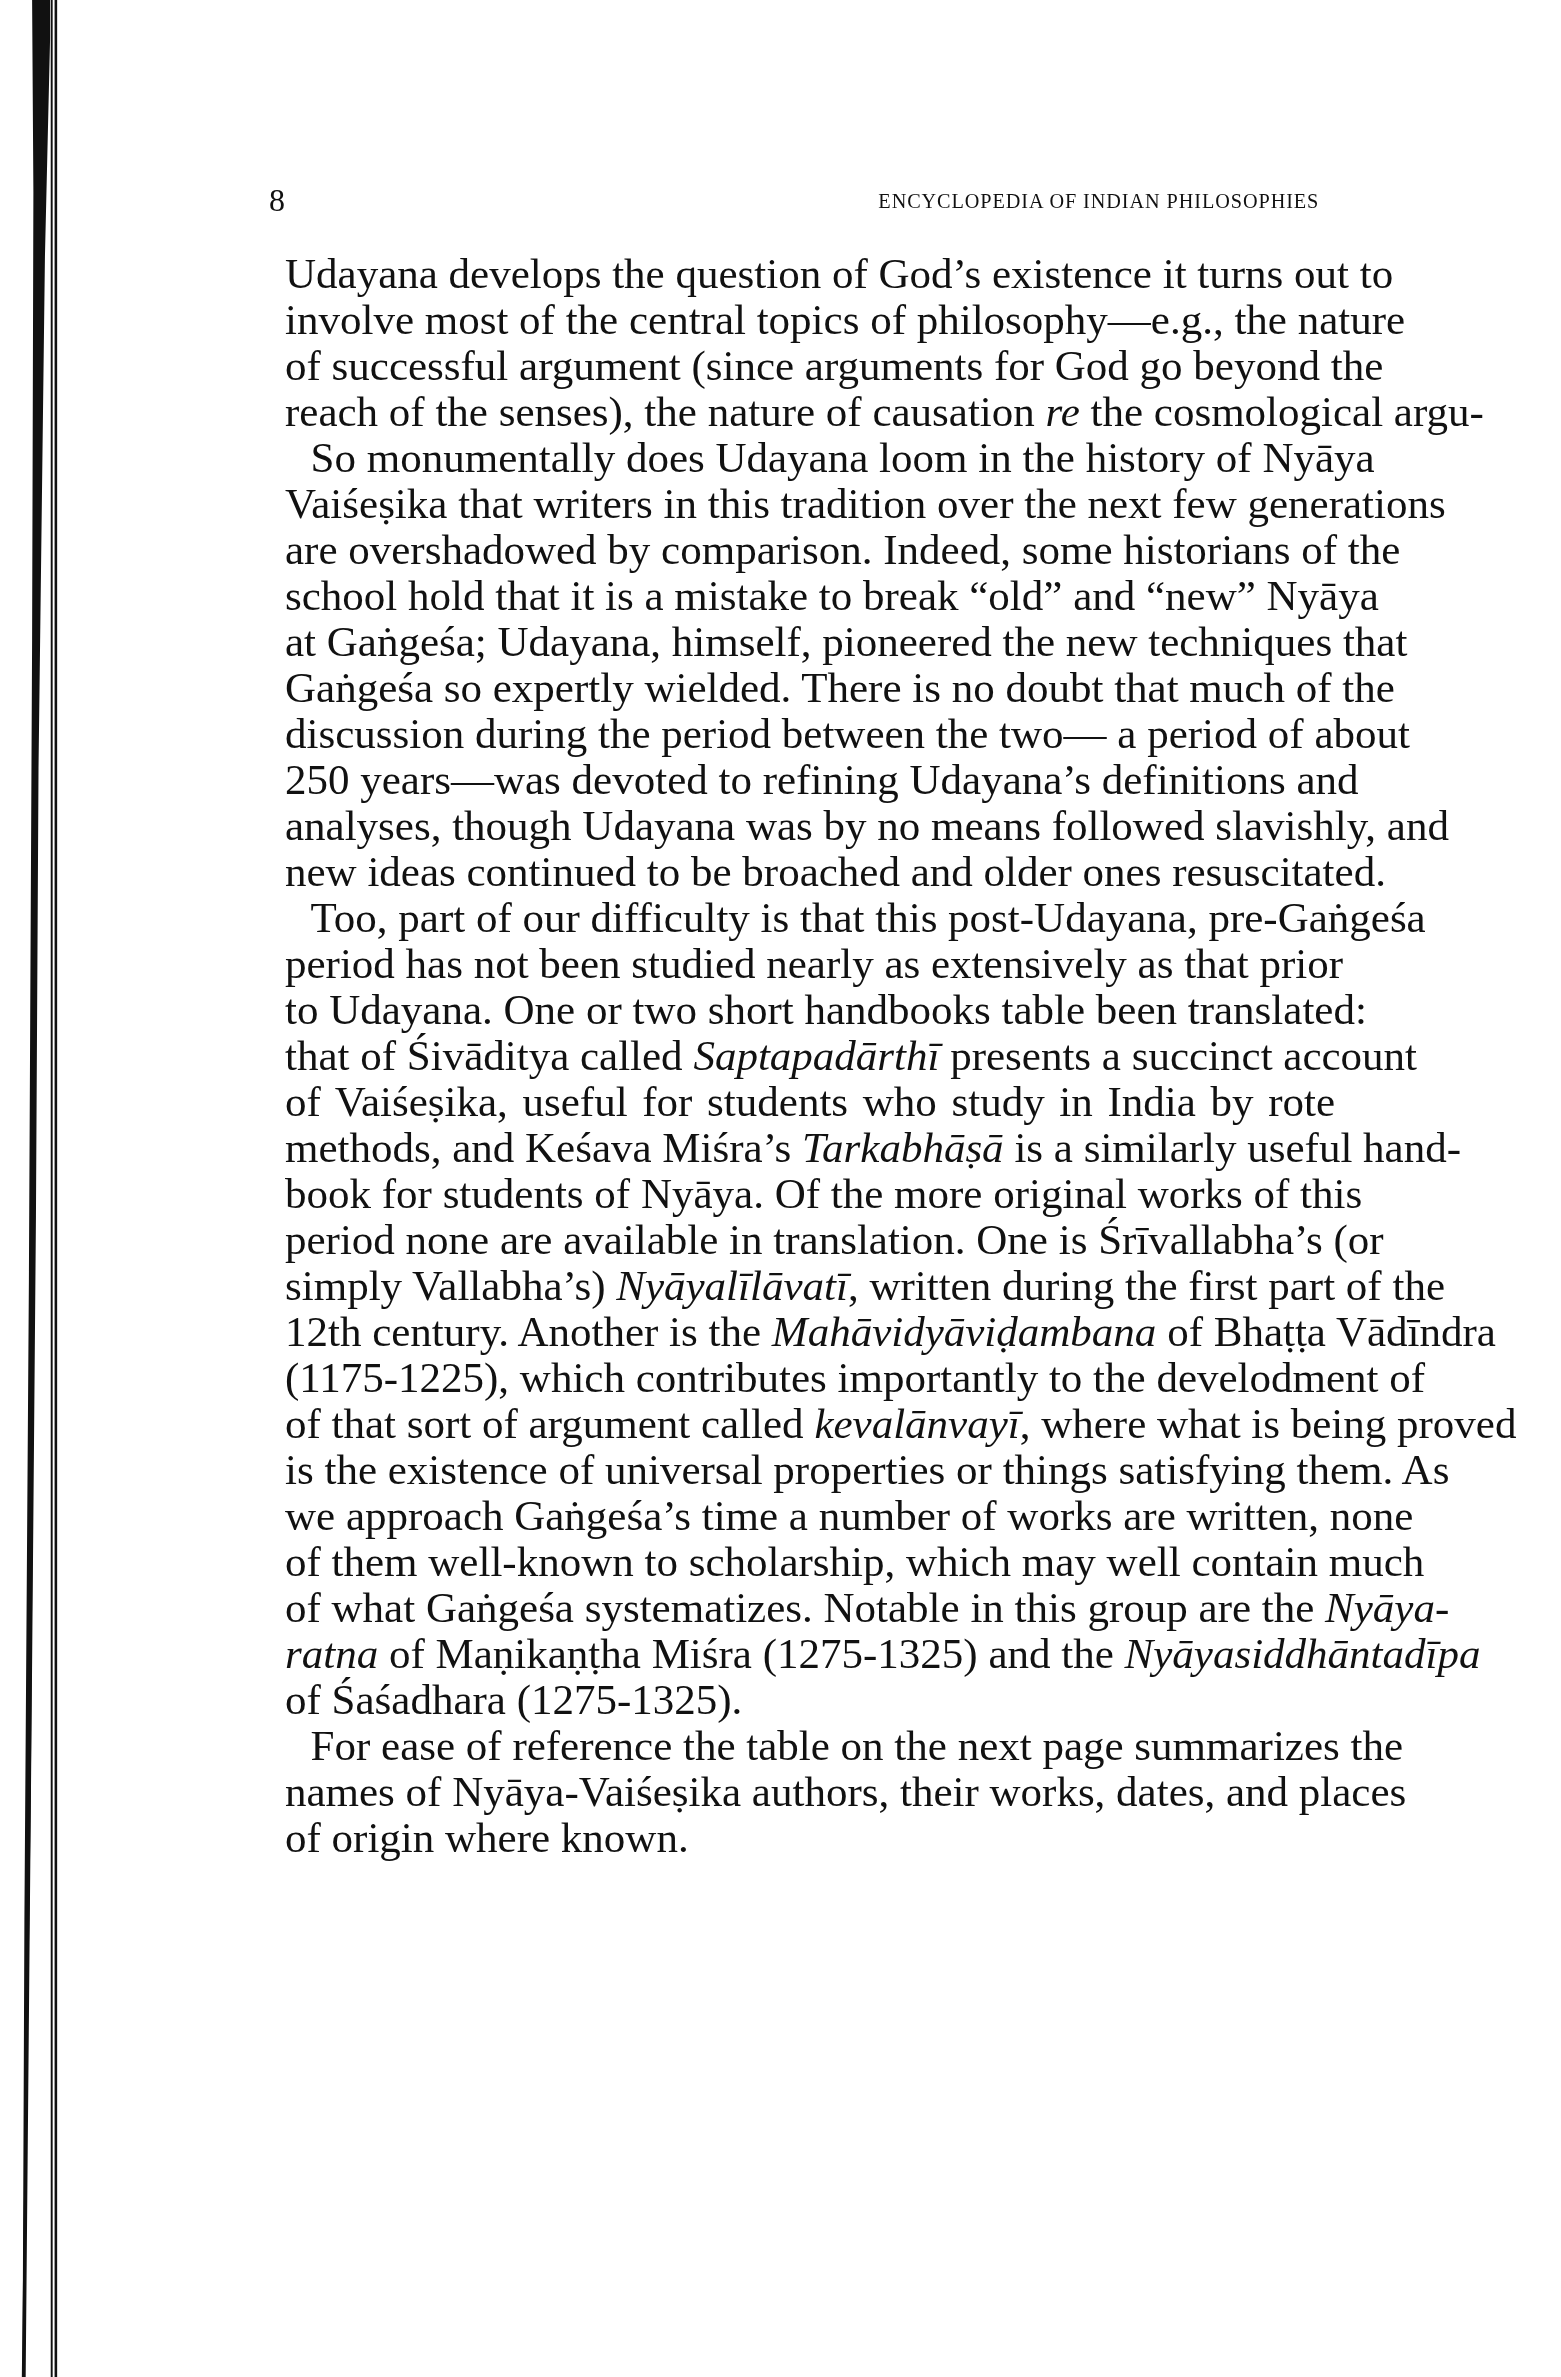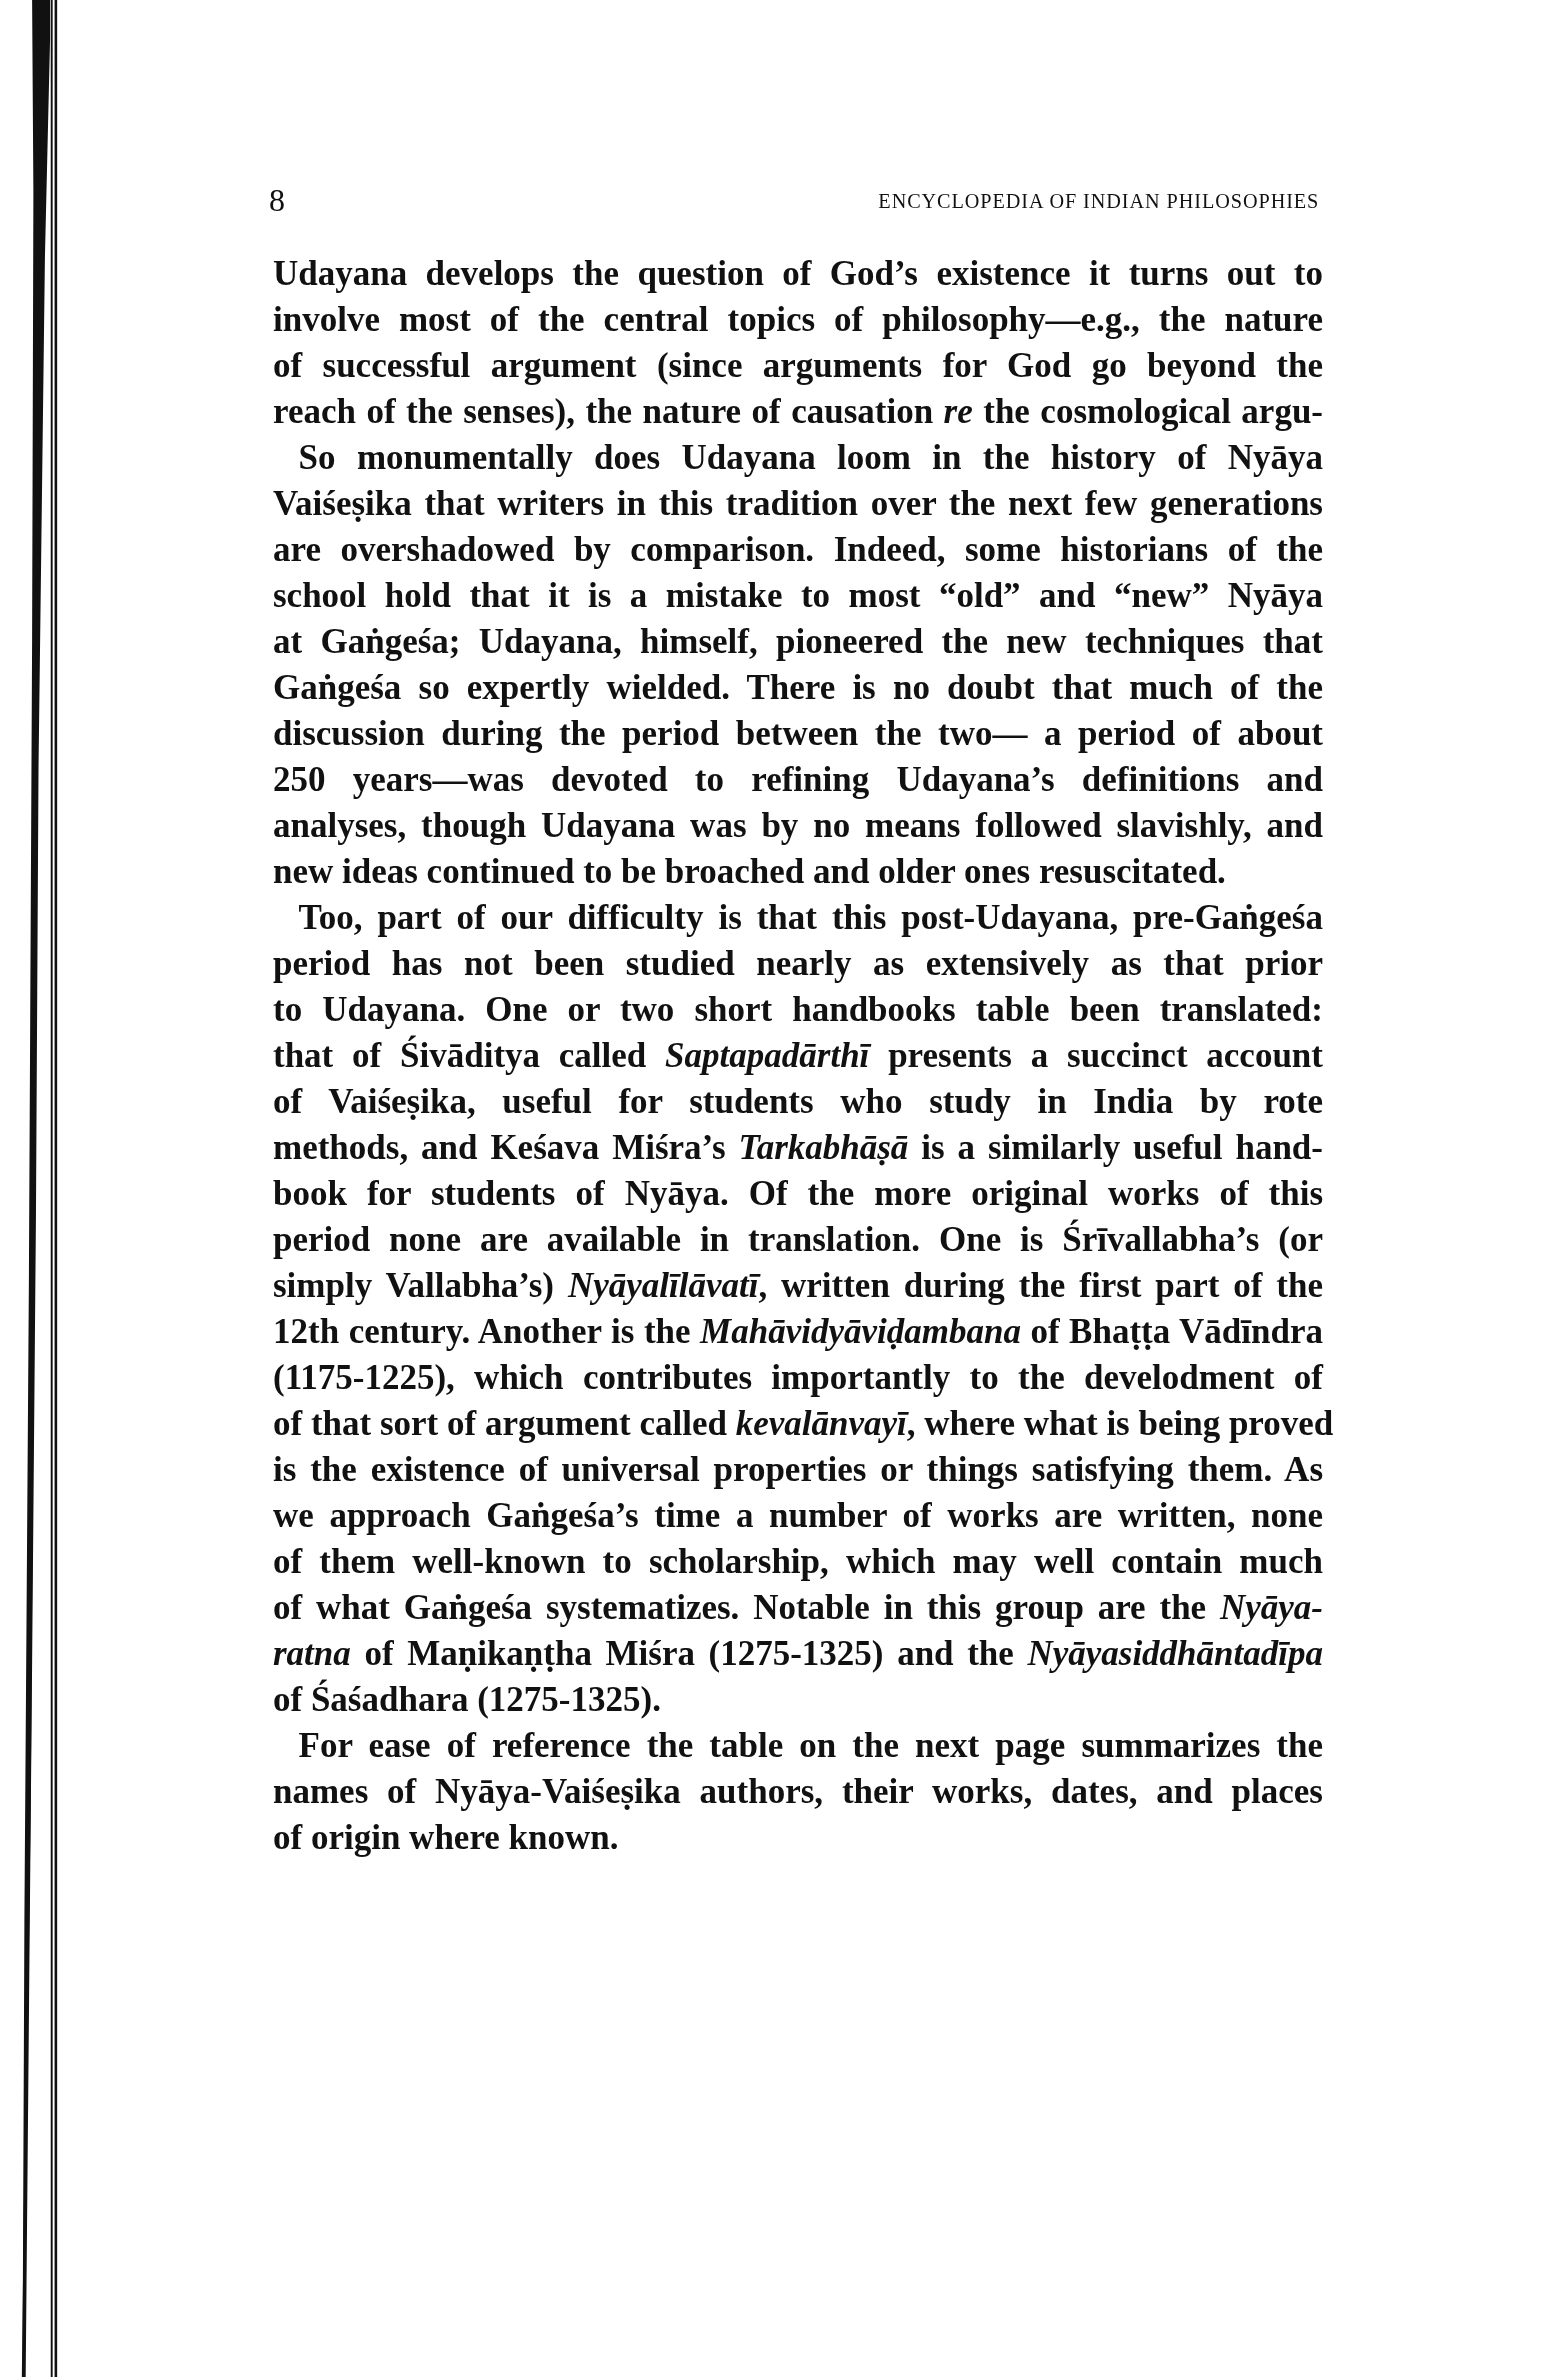--- a/index.html
+++ b/index.html
@@ -50,27 +50,26 @@
       font-size: 22px;
       letter-spacing: 1px;
       line-height: 32px;
       text-transform: uppercase;
       transform: scaleX(0.92);
       transform-origin: right center;
     }
     .body-text {
       position: absolute;
       top: 251px;
-      left: 4px;
+      left: 16px;
       width: 1050px;
-      font-size: 35px;
+      font-size: 43px;
       line-height: 46px;
       text-align: justify;
       hyphens: none;
-      font-weight: bold;
     }
     .body-text em {
       font-style: italic;
     }
     .line {
       display: block;
       text-align: justify;
       text-align-last: justify;
       white-space: nowrap;
     }
@@ -101,21 +100,21 @@
       <div>
         <span class="line"><span>Udayana develops the question of God’s existence it turns out to</span></span>
         <span class="line"><span>involve most of the central  topics  of  philosophy—e.g., the nature</span></span>
         <span class="line"><span>of successful argument (since arguments for God go  beyond the</span></span>
         <span class="line"><span>reach of the senses), the nature of causation </span><em>re</em><span> the cosmological argu-</span></span>
       </div>
       <div>
         <span class="line indent"><span>So monumentally does Udayana loom in the history of Nyāya</span></span>
         <span class="line"><span>Vaiśeṣika that writers in this tradition over the next few generations</span></span>
         <span class="line"><span>are overshadowed by comparison.  Indeed, some historians of the</span></span>
-        <span class="line"><span>school hold that it is a mistake to most “old” and “new” Nyāya</span></span>
+        <span class="line"><span>school hold that it is a mistake to break “old” and “new” Nyāya</span></span>
         <span class="line"><span>at Gaṅgeśa; Udayana, himself, pioneered the new techniques that</span></span>
         <span class="line"><span>Gaṅgeśa so expertly wielded.  There is no doubt that much of the</span></span>
         <span class="line"><span>discussion during the period between the two— a period of about</span></span>
         <span class="line"><span>250 years—was devoted to refining Udayana’s definitions and</span></span>
         <span class="line"><span>analyses, though Udayana was by no means followed slavishly, and</span></span>
         <span class="line last"><span>new ideas continued to be broached and older ones resuscitated.</span></span>
       </div>
       <div>
         <span class="line indent"><span>Too, part of our difficulty is that this post-Udayana, pre-Gaṅgeśa</span></span>
         <span class="line"><span>period has not been studied nearly as extensively as that prior</span></span>

